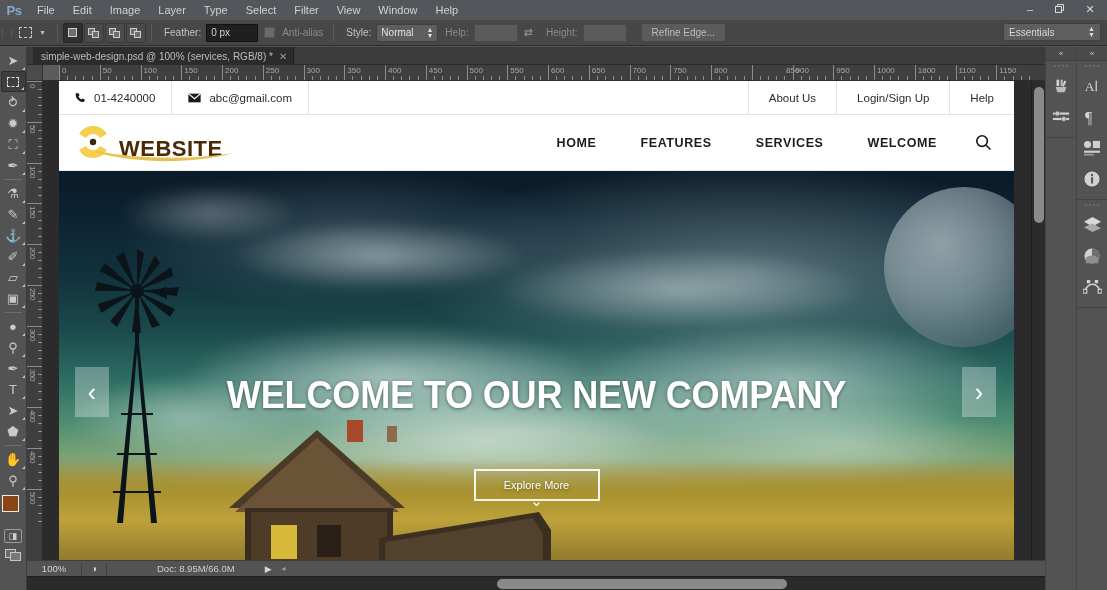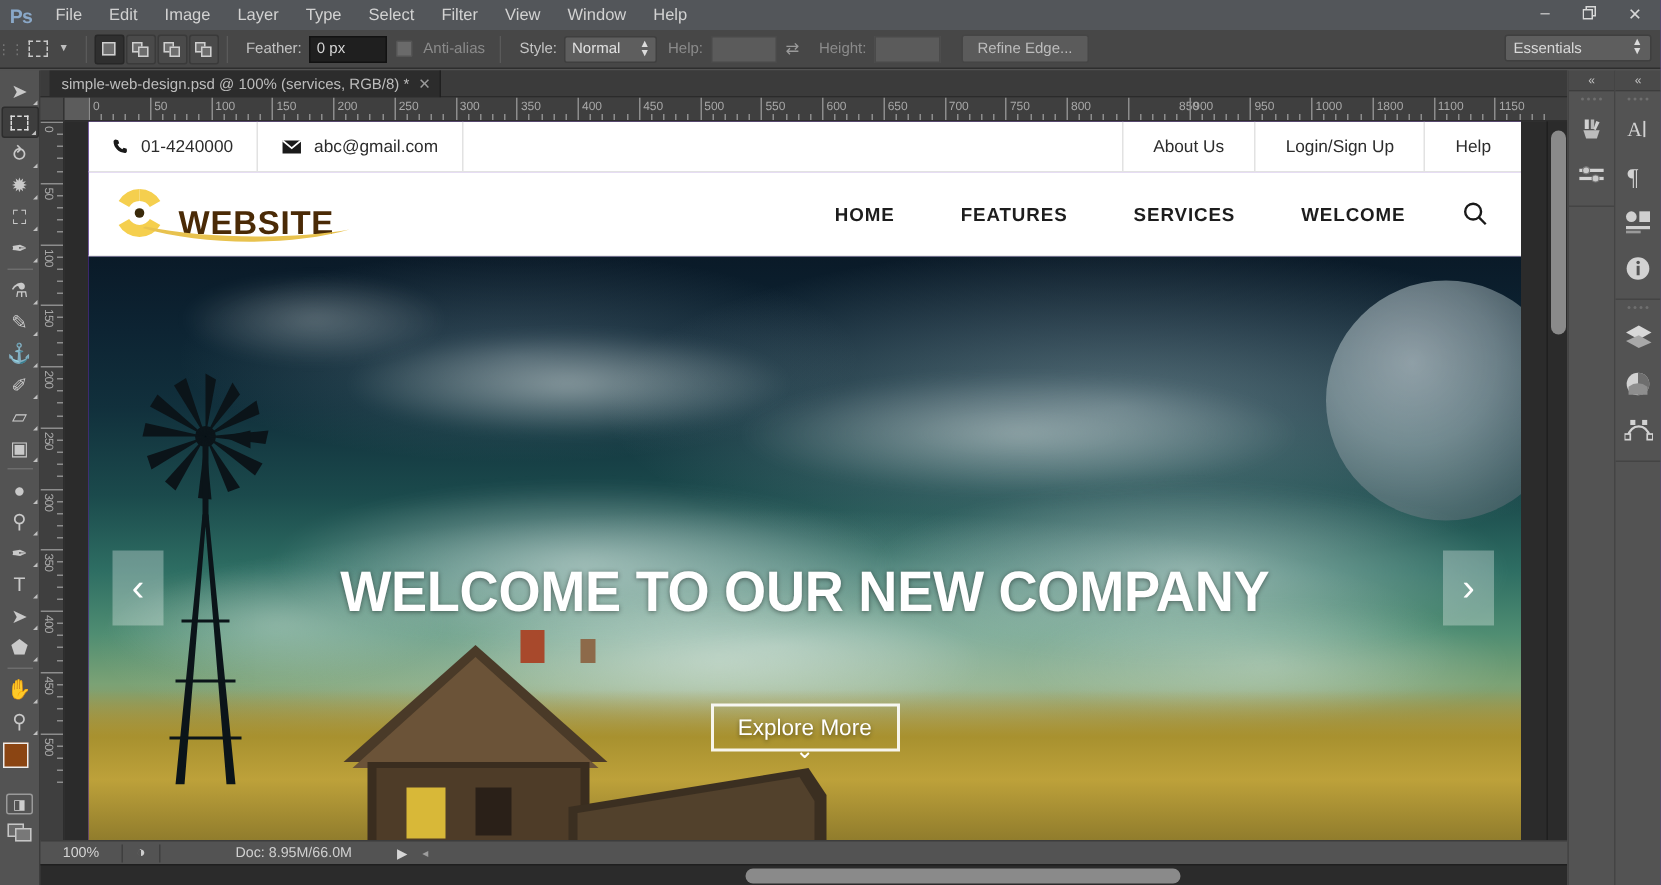--- a/index.html
+++ b/index.html
@@ -288,21 +288,21 @@
   }
   .hero-sub {
     position: absolute; left: 0; right: 0; top: 252px; text-align: center;
     color: #f2f2f2; font-size: 16px; font-weight: normal;
     text-shadow: 0 1px 4px rgba(0,0,0,0.4);
   }
   .hero-cta {
     position: absolute; left: 50%; transform: translateX(-50%); top: 298px;
     width: 126px; height: 32px; border: 2px solid rgba(255,255,255,0.9);
     display: flex; align-items: center; justify-content: center;
-    color: #fff; font-size: 15px;
+    color: #fff; font-size: 11px;
     text-shadow: 0 1px 3px rgba(0,0,0,0.4);
   }
   .hero-chev {
     position: absolute; left: 50%; transform: translateX(-50%); top: 322px;
     color: #fff; font-size: 15px; line-height: 1;
   }
   .hero-arrow {
     position: absolute; top: 196px; width: 34px; height: 50px;
     background: rgba(255,255,255,0.30);
     display: flex; align-items: center; justify-content: center;

